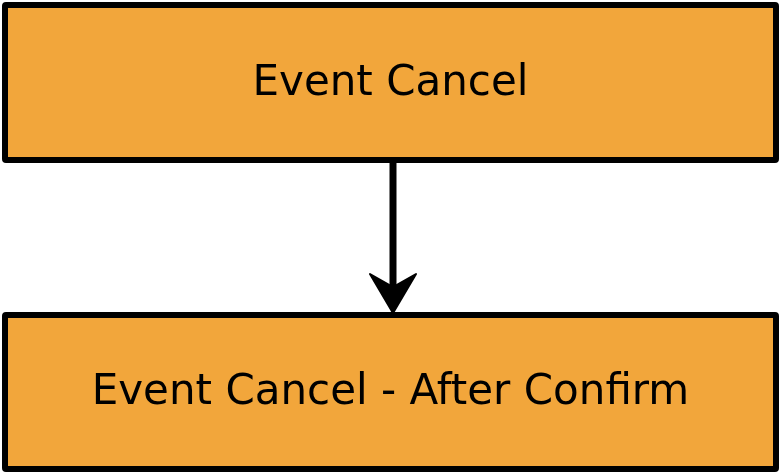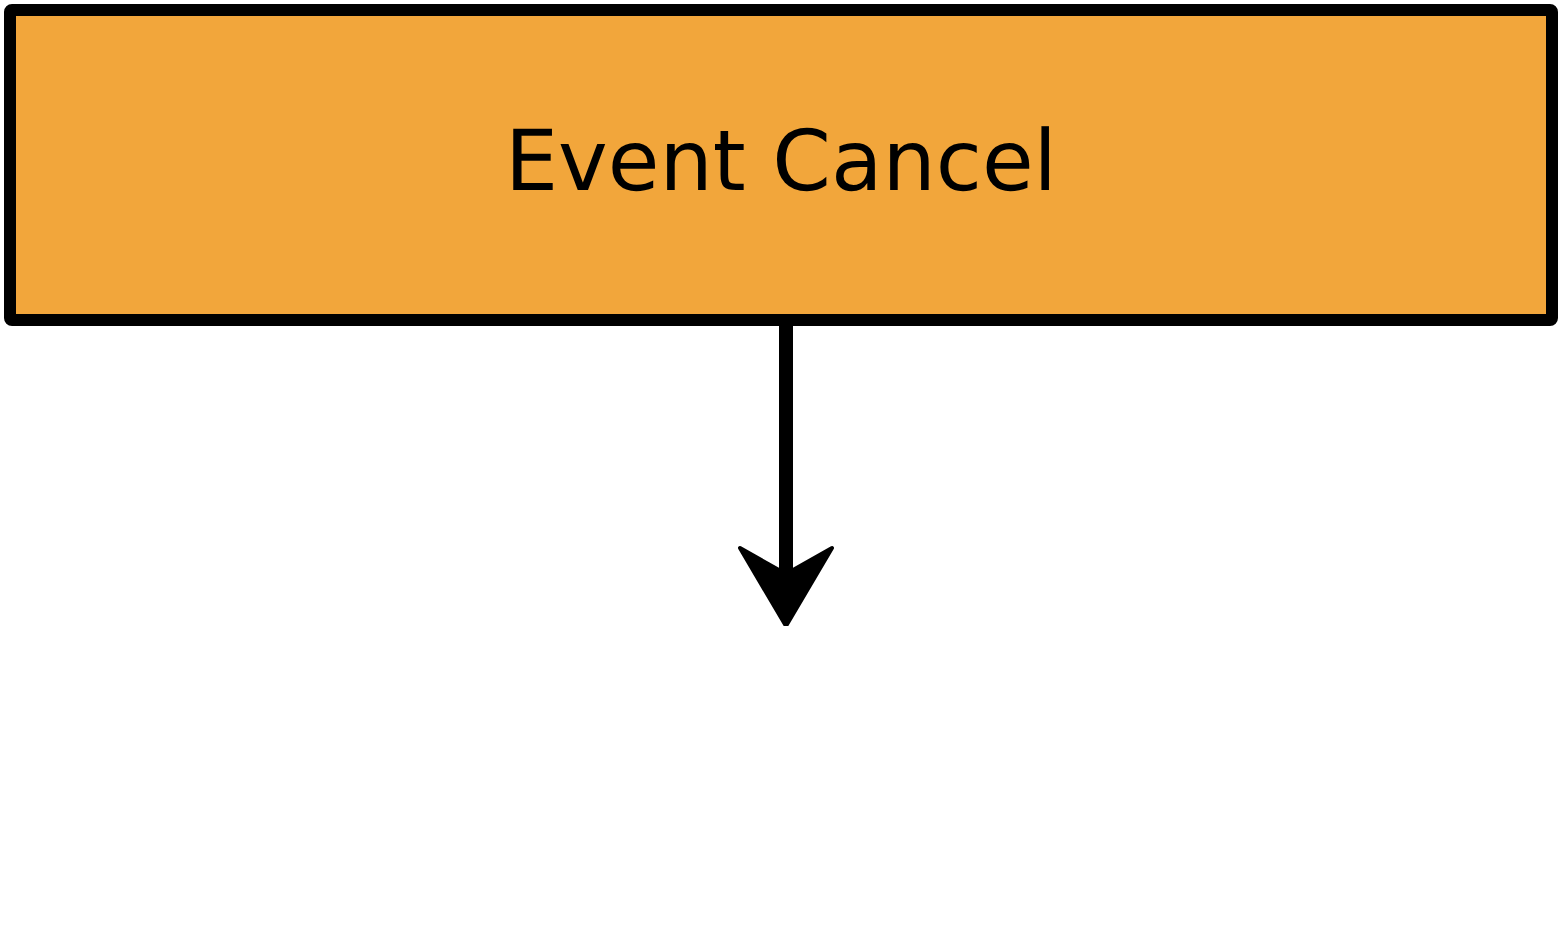--- a/index.html
+++ b/index.html
@@ -53,14 +53,17 @@
 
   <div id="node-top" class="flow-node">
     <span class="node-label">Event Cancel</span>
   </div>
 
   <svg id="edge-arrow" viewBox="0 0 56 150" xmlns="http://www.w3.org/2000/svg" aria-hidden="true">
     <line x1="28" y1="0" x2="28" y2="126" stroke="#000000" stroke-width="7"></line>
     <path d="M 28 150 L 5 111 L 28 124 L 51 111 Z" fill="#000000" stroke="#000000" stroke-width="2" stroke-linejoin="round"></path>
   </svg>
 
+  <div id="node-bottom" class="flow-node">
+    <span class="node-label">Event Cancel - After Confirm</span>
+  </div>
 
 </div>
 
 </body></html>

